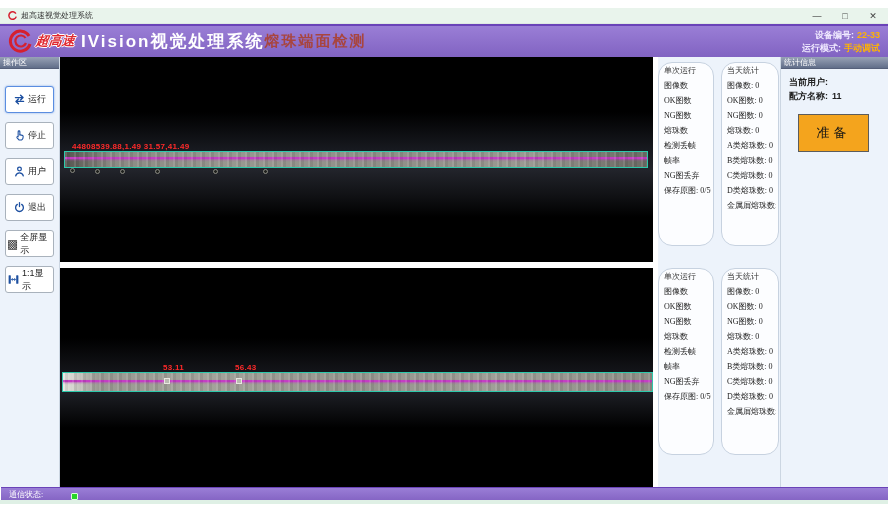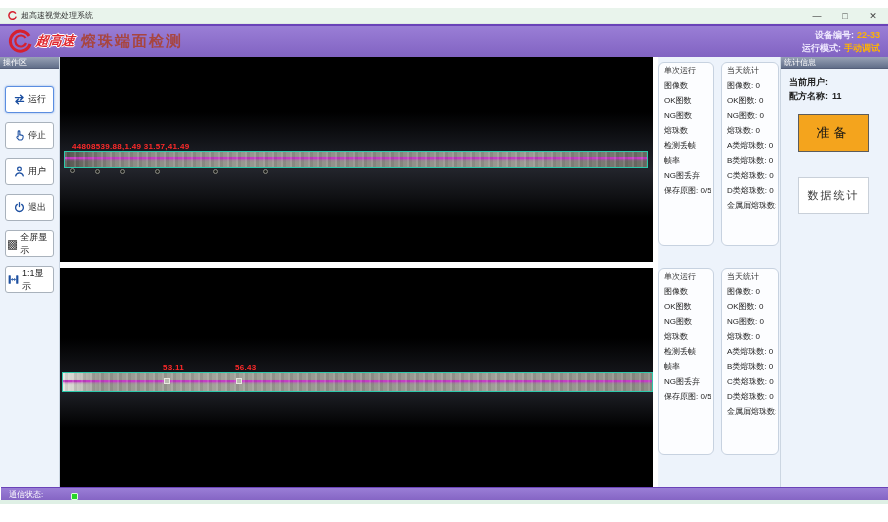--- a/index.html
+++ b/index.html
@@ -55,21 +55,21 @@
     background:repeating-linear-gradient(90deg,rgba(255,255,255,.10) 0 2px,rgba(0,0,0,.08) 2px 5px,rgba(255,255,255,0) 5px 9px);}
   .beadline{position:absolute;left:0;right:0;height:2px;background:#c43fc4;box-shadow:0 1px 2px rgba(196,63,196,.7);}
   #vp1 .beadline{top:5px;}
   #vp2 .beadline{top:7px;}
   .anno{position:absolute;color:#ff2a2a;font-size:8px;font-weight:bold;letter-spacing:.3px;white-space:nowrap;}
   .dot{position:absolute;width:5px;height:5px;border-radius:50%;background:#20221f;border:1px solid #8a8a82;}
   .sqm{position:absolute;width:6px;height:6px;background:#b9b9b1;border:1px solid #e8e8e0;z-index:2;}
 
   
   .stats{position:absolute;left:658px;top:57px;width:122px;height:430px;background:#edf3fb;}
-  .gbox{position:absolute;background:#fcfdff;border:1px solid #c7d2e0;border-radius:6px;font-size:8px;color:#222;}
+  .gbox{position:absolute;background:#fcfdff;border:1px solid #c7d2e0;border-radius:14px;font-size:8px;color:#222;font-family:Liberation Serif, serif;}
   .gtitle{position:absolute;top:2px;left:5px;font-size:8px;color:#333;white-space:nowrap;}
   .rows{position:absolute;top:15px;left:5px;right:2px;}
   .srow{height:15px;line-height:15px;white-space:nowrap;overflow:hidden;}
   .srow .sval{color:#222;}
 
   
   .info{position:absolute;left:780px;top:57px;width:108px;height:430px;background:#edf3fb;border-left:1px solid #ccd6e2;}
   .info-rows{padding:6px 8px 0 8px;font-size:9px;font-weight:bold;color:#222;line-height:14px;}
   .info-rows .val{margin-left:4px;}
   .btn-prepare{position:absolute;left:17px;top:57px;width:71px;height:38px;background:#f4a41d;
@@ -102,20 +102,21 @@
   </div>
 </div>
 
 <div class="header">
   <div class="brand">
     <svg viewBox="0 0 24 24">
       <path d="M21 7A10 10 0 1 0 22 15" stroke="#d5202f" stroke-width="3" fill="none"></path>
       <path d="M17.5 9a5.5 5.5 0 1 0 .5 5" stroke="#d5202f" stroke-width="2.2" fill="none"></path>
     </svg>
     <span class="logo-text">超高速</span>
+    <span class="app-title">IVision视觉处理系统</span>
     <span class="subtitle">熔珠端面检测</span>
   </div>
   <div class="hdr-info">
     <div><span class="lab">设备编号:</span><span class="val">22-33</span></div>
     <div><span class="lab">运行模式:</span><span class="val">手动调试</span></div>
   </div>
 </div>
 
 <div class="sidebar">
   <div class="panel-head">操作区</div>
@@ -247,20 +248,19 @@
   </div>
 </div>
 
 <div class="info">
   <div class="panel-head">统计信息</div>
   <div class="info-rows">
     <div><span>当前用户:</span><span class="val"></span></div>
     <div><span>配方名称:</span><span class="val">11</span></div>
   </div>
   <div class="btn-prepare">准备</div>
-  <div class="btn-datastats">数据统计</div>
 </div>
 
 <div class="statusbar">
   <span>通信状态:</span>
   <span class="commdot"></span>
 </div>
 <div class="bottom-edge"></div>
 
 </body></html>

